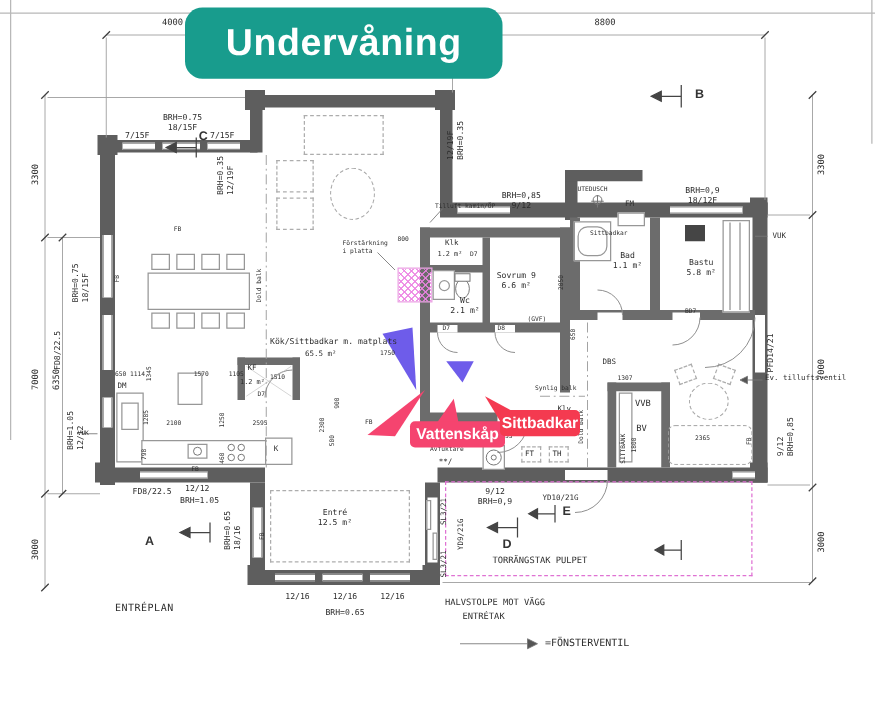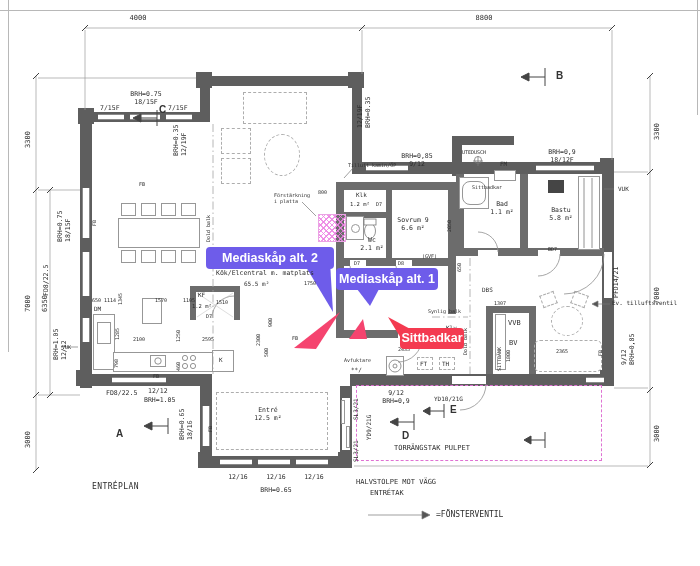--- a/index.html
+++ b/index.html
@@ -271,21 +271,21 @@
   <span class="L ctr" style="left:374px;top:389px;width:44px">9/12
 BRH=0,9</span>
   <span class="L s6" style="left:434px;top:395px">YD10/21G</span>
   <span class="L v" style="left:612px;top:298px">PFD14/21</span>
   <span class="L v" style="left:620px;top:365px">9/12
 BRH=0,85</span>
   <span class="L s5" style="left:548px;top:246px">BD7</span>
   <span class="L s5" style="left:354px;top:260px">D7</span>
   <span class="L s5" style="left:398px;top:260px">D8</span>
 
-  <span class="L" style="left:216px;top:269px">Kök/Elcentral m. matplats</span>
+  <span class="L" style="left:216px;top:269px">Kök/Sittbadkar m. matplats</span>
   <span class="L s6" style="left:244px;top:280px">65.5 m²</span>
   <span class="L ctr" style="left:240px;top:406px;width:56px">Entré
 12.5 m²</span>
   <span class="L s6" style="left:356px;top:191px">Klk</span>
   <span class="L s55" style="left:350px;top:201px">1.2 m²</span>
   <span class="L s5" style="left:376px;top:201px">D7</span>
   <span class="L ctr" style="left:390px;top:216px;width:46px">Sovrum 9
 6.6 m²</span>
   <span class="L ctr" style="left:358px;top:236px;width:28px">Wc
 2.1 m²</span>
@@ -354,17 +354,17 @@
   <span class="mk" style="left:116px;top:428px">A</span>
   <span class="mk" style="left:402px;top:430px">D</span>
   <span class="mk" style="left:450px;top:404px">E</span>
 
   <span class="L s8" style="left:92px;top:482px;letter-spacing:.4px">ENTRÉPLAN</span>
   <span class="L s7" style="left:394px;top:444px">TORRÄNGSTAK PULPET</span>
   <span class="L s7" style="left:356px;top:478px">HALVSTOLPE MOT VÄGG</span>
   <span class="L s7" style="left:370px;top:489px">ENTRÉTAK</span>
   <span class="L s8" style="left:436px;top:510px">=FÖNSTERVENTIL</span>
 
-  <div class="co purple" style="left:206px;top:247px;width:128px;height:22px">Mediaskåp alt. 2</div>
-  <div class="co purple" style="left:336px;top:268px;width:102px;height:22px">Mediaskåp alt. 1</div>
+  <div class="co pink" style="left:328px;top:337px;width:76px;height:21px">Vattenskåp</div>
   <div class="co red" style="left:400px;top:328px;width:64px;height:21px">Sittbadkar</div>
 
+  <div id="banner">Undervåning</div>
 </div>
 
 </body></html>

